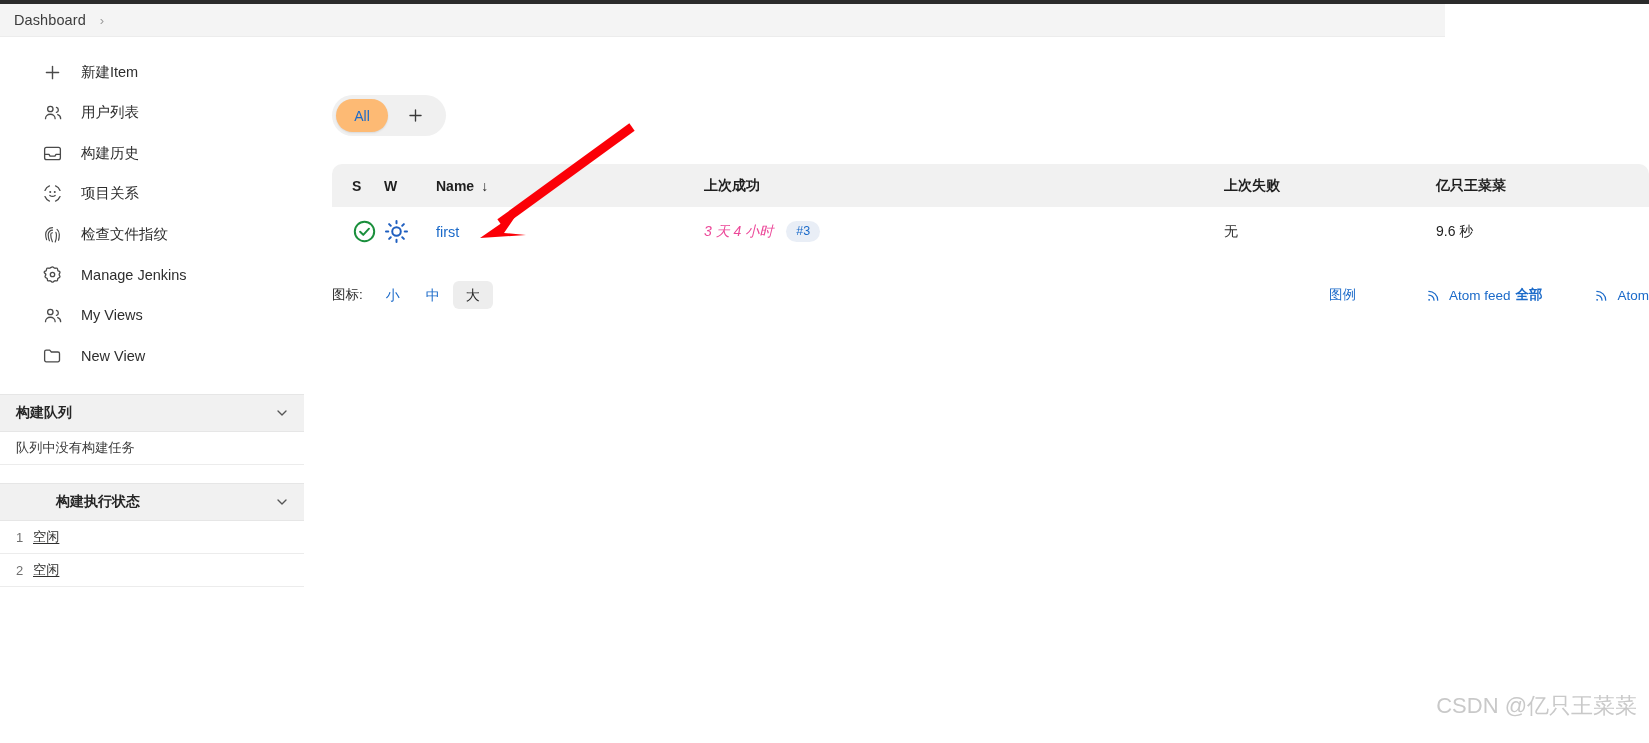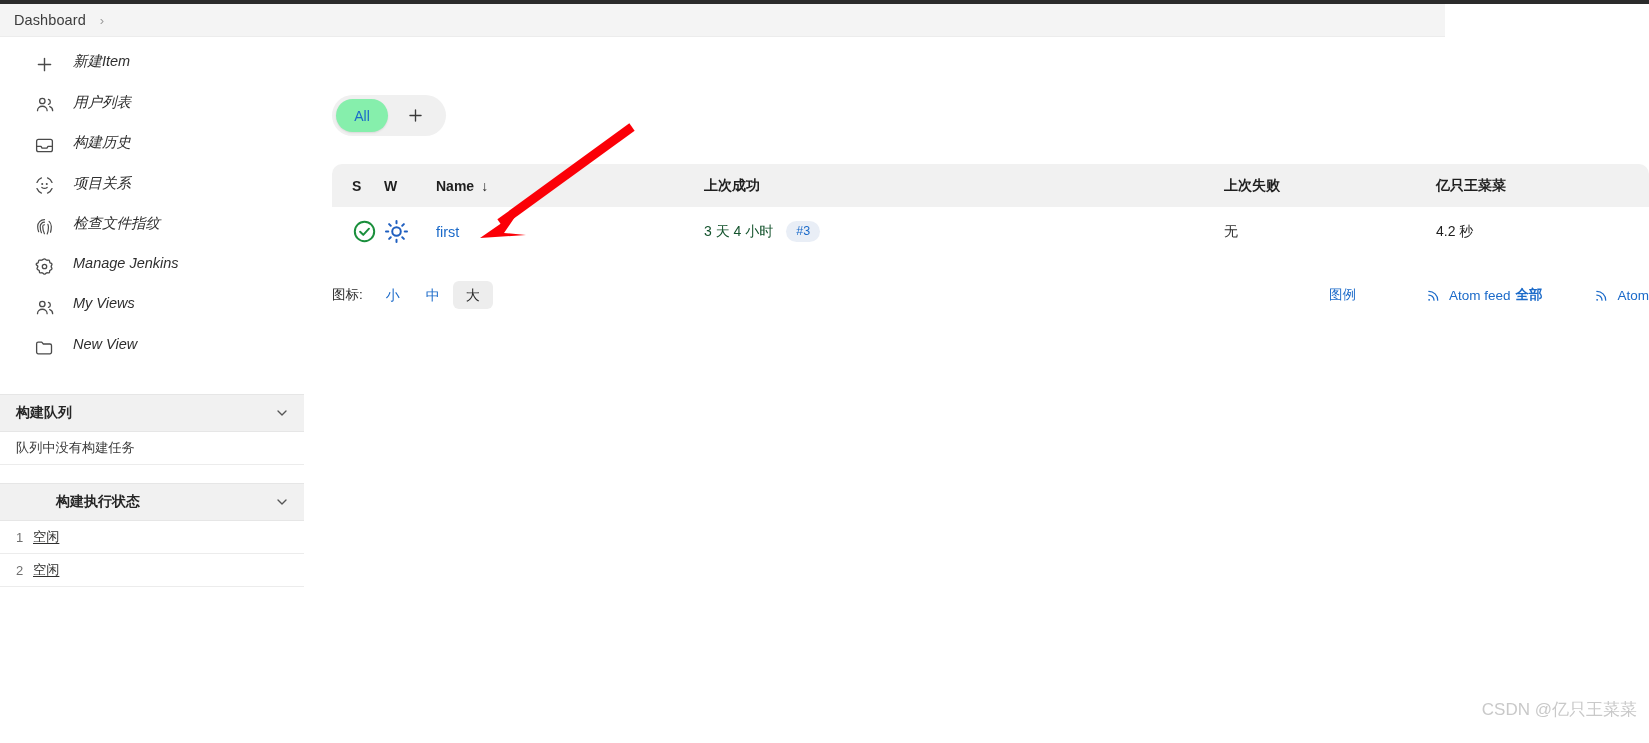--- a/index.html
+++ b/index.html
@@ -37,25 +37,24 @@
     font-size: 13px; color: #9b9b9b;
   }
 
   
   .sidebar {
     position: absolute; left: 0; top: 46px;
     width: 304px;
   }
   .nav-list { padding: 6px 0 0 0; }
   .nav-item {
-    display: flex; align-items: flex-start;
+    display: flex; align-items: center;
     height: 40.5px;
-    padding-left: 32px;
+    padding-left: 40px;
     cursor: pointer;
-    font-style: italic;
   }
   .nav-ico {
     width: 24px; height: 24px;
     margin-right: 17px;
     display: flex; align-items: center; justify-content: center;
     color: #4a4a4a; flex: none;
   }
   .nav-ico svg { display: block; }
   .nav-label {
     font-size: 14.5px; color: #2e2e2e;
@@ -104,21 +103,21 @@
     margin-top: 49px;
   }
   .tab {
     height: 33px; min-width: 52px;
     display: flex; align-items: center; justify-content: center;
     border-radius: 999px;
     font-size: 14px; color: #1b6ac9;
     padding: 0 17px;
     cursor: pointer;
   }
-  .tab.active { background: #86efac; box-shadow: 0 1px 2px rgba(0,0,0,.10); }
+  .tab.active { background: #fdba74; box-shadow: 0 1px 2px rgba(0,0,0,.10); }
   .tab-add {
     width: 54px; height: 33px;
     display: flex; align-items: center; justify-content: center;
     color: #3a3a3a; cursor: pointer;
   }
 
   
   .table-card {
     margin-top: 28px;
     width: 1317px;
@@ -154,21 +153,21 @@
   .c-dur   { width: 213px; }
 
   .sortarrow { margin-left: 7px; font-weight: normal; font-size: 14px; }
 
   .status-ico { display: flex; align-items: center; }
   .job-link {
     color: #1b6ac9; font-size: 14.5px;
     text-decoration: none; cursor: pointer;
   }
   .succ-cell { display: flex; align-items: center; }
-  .succ-text { font-size: 14px; color: #14532d; white-space: nowrap; }
+  .succ-text { font-size: 14px; color: #ec4899; white-space: nowrap; font-style: italic; }
   .build-badge {
     margin-left: 13px;
     background: #e9eef6;
     color: #1b6ac9;
     border-radius: 999px;
     font-size: 12.5px;
     padding: 4px 10px;
     line-height: 1;
     cursor: pointer;
   }
@@ -203,21 +202,21 @@
   .gap-a { margin-left: 70px; }
   .gap-b { margin-left: 52px; }
 
   
   .annot { position: absolute; left: 0; top: 0; width: 1649px; height: 743px; pointer-events: none; }
 
   
   .watermark {
     position: absolute;
     right: 12px; bottom: 22px;
-    font-size: 17px;
+    font-size: 22px;
     color: #c9c9c9;
     white-space: nowrap;
   }
 </style>
 </head>
 <body>
 
 <div id="app">
 
   <div class="topstrip"></div>
@@ -413,21 +412,21 @@
             <td class="c-succ">
               <span class="succ-cell">
                 <span class="succ-text">3 天 4 小时</span>
                 <span class="build-badge">#3</span>
               </span>
             </td>
             <td class="c-fail">
               <span class="none-text">无</span>
             </td>
             <td class="c-dur">
-              <span>4.2 秒</span>
+              <span>9.6 秒</span>
             </td>
           </tr>
         </tbody>
       </table>
     </div>
 
     <div class="footer">
       <span class="icon-size-label">图标:</span>
       <span class="size-opt">小</span>
       <span class="size-opt">中</span>

